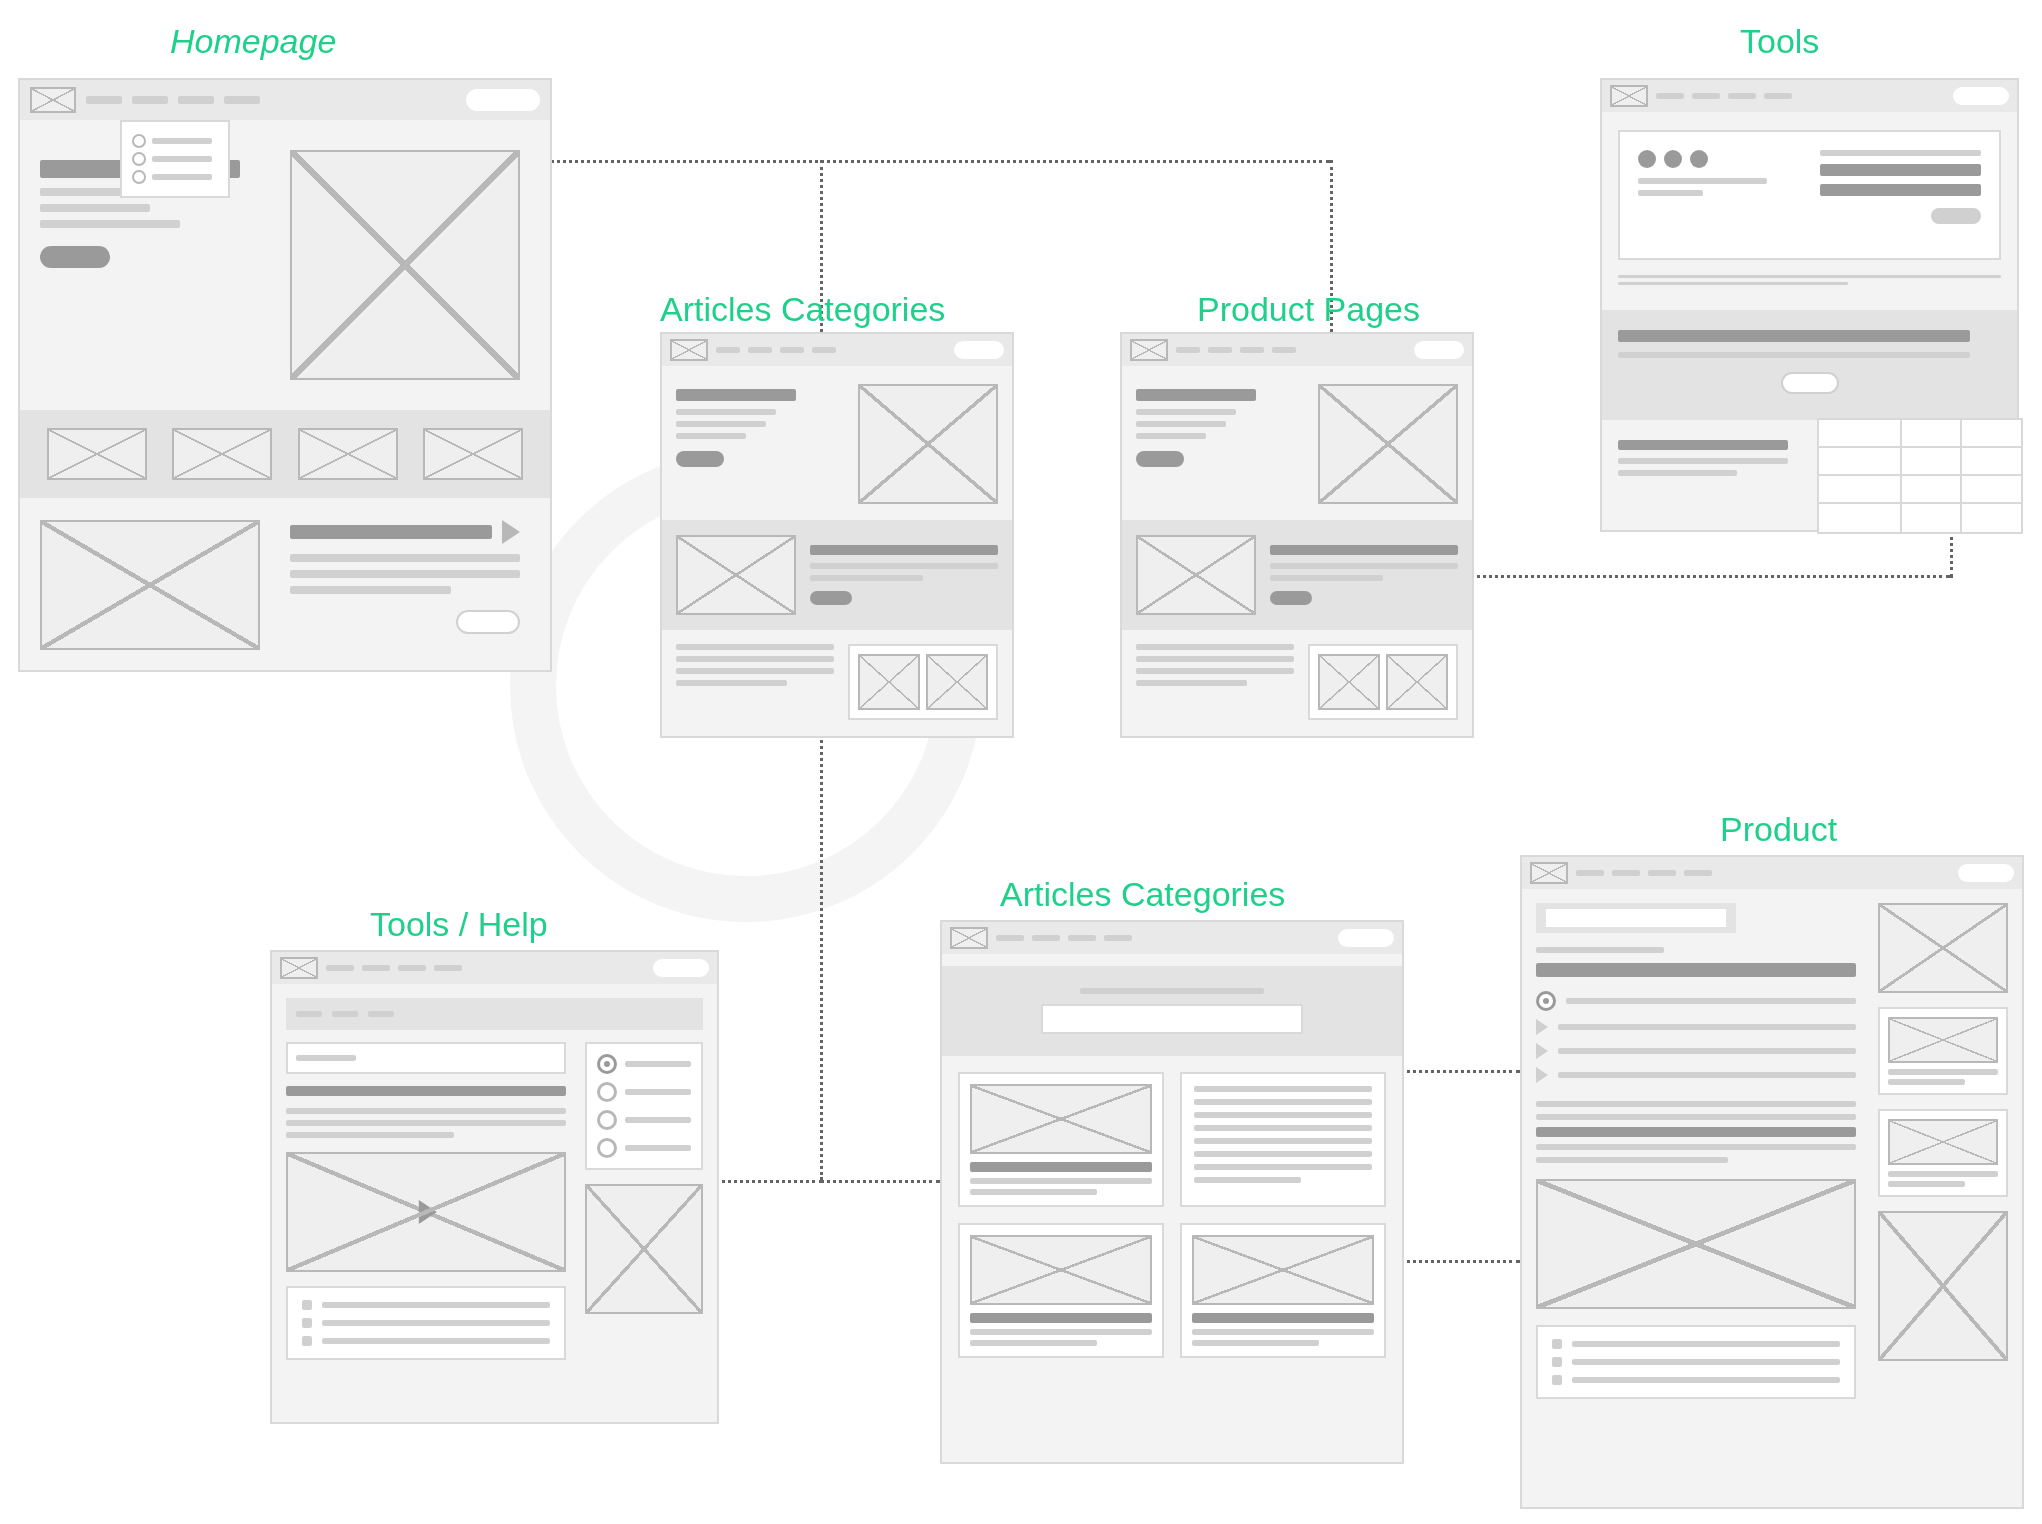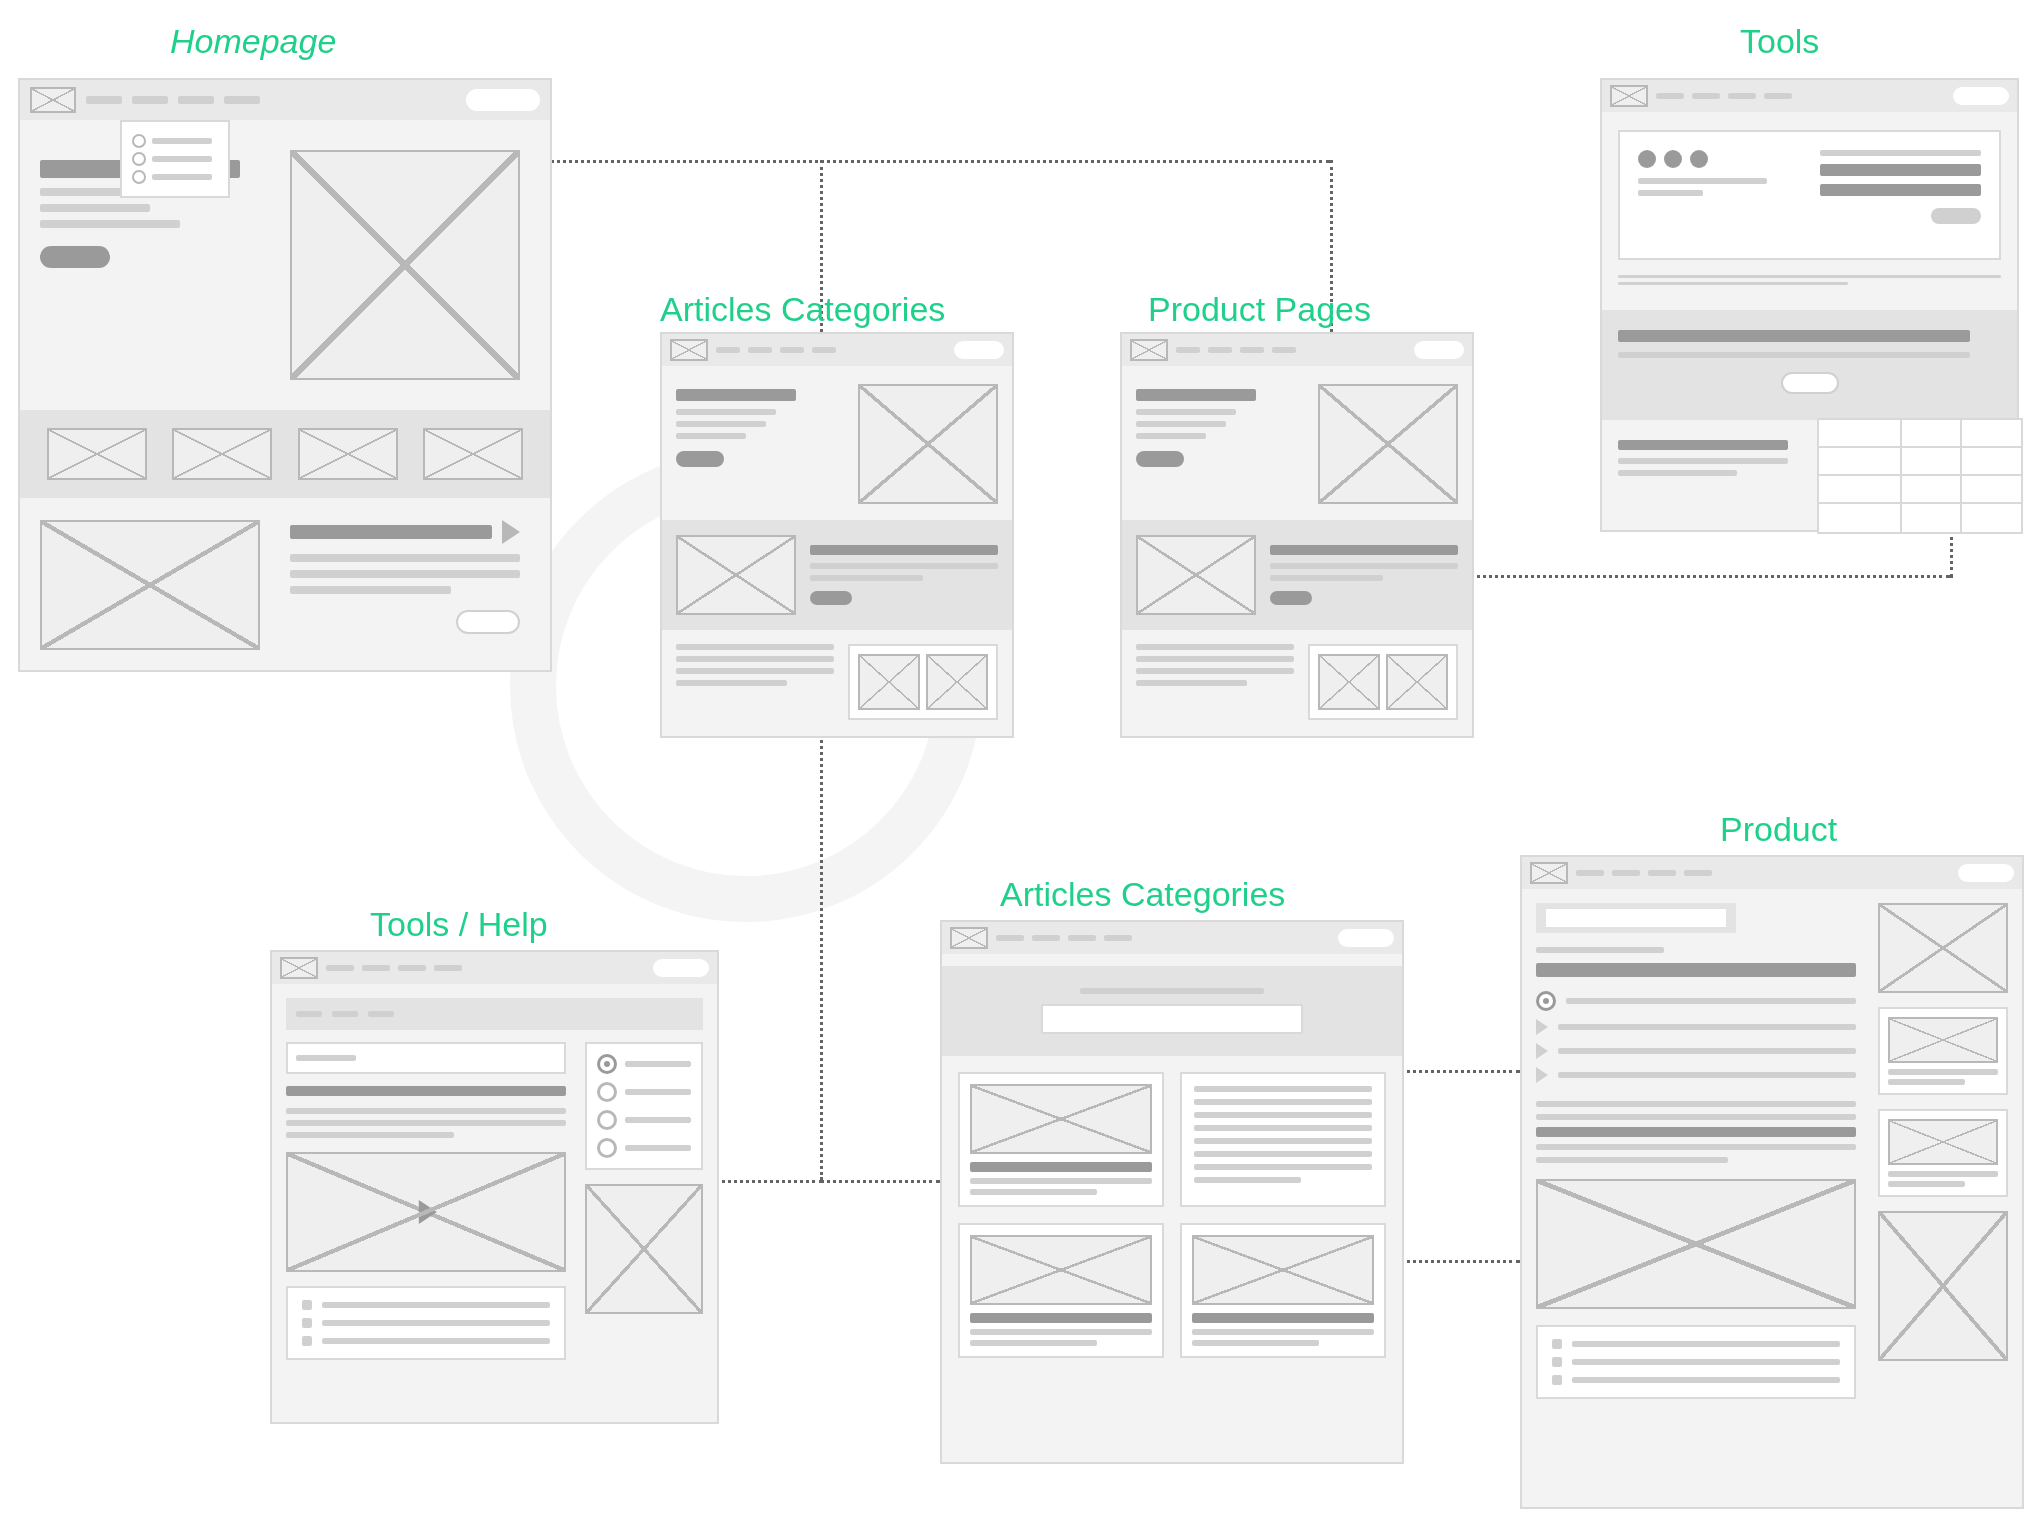--- a/index.html
+++ b/index.html
@@ -83,21 +83,21 @@
 
   <div class="conn h" style="left:1470px;top:575px;width:480px;"></div>
   <div class="conn v" style="left:1950px;top:530px;height:48px;"></div>
 
   <div class="conn h" style="left:1400px;top:1070px;width:120px;"></div>
   <div class="conn h" style="left:1400px;top:1260px;width:120px;"></div>
 
   <div class="label" style="left:170px;top:22px;font-style:italic;">Homepage</div>
   <div class="label" style="left:1740px;top:22px;">Tools</div>
   <div class="label" style="left:660px;top:290px;">Articles Categories</div>
-  <div class="label" style="left:1148px;top:290px;">Product Pages</div>
+  <div class="label" style="left:1197px;top:290px;">Product Pages</div>
   <div class="label" style="left:370px;top:905px;">Tools / Help</div>
   <div class="label" style="left:1000px;top:875px;">Articles Categories</div>
   <div class="label" style="left:1720px;top:810px;">Product</div>
 
   <div class="frame" style="left:18px;top:78px;width:530px;height:590px;">
     <div class="topbar">
       <div class="logo-box"></div>
       <div class="navlink" style="width:36px;"></div>
       <div class="navlink" style="width:36px;"></div>
       <div class="navlink" style="width:36px;"></div>

